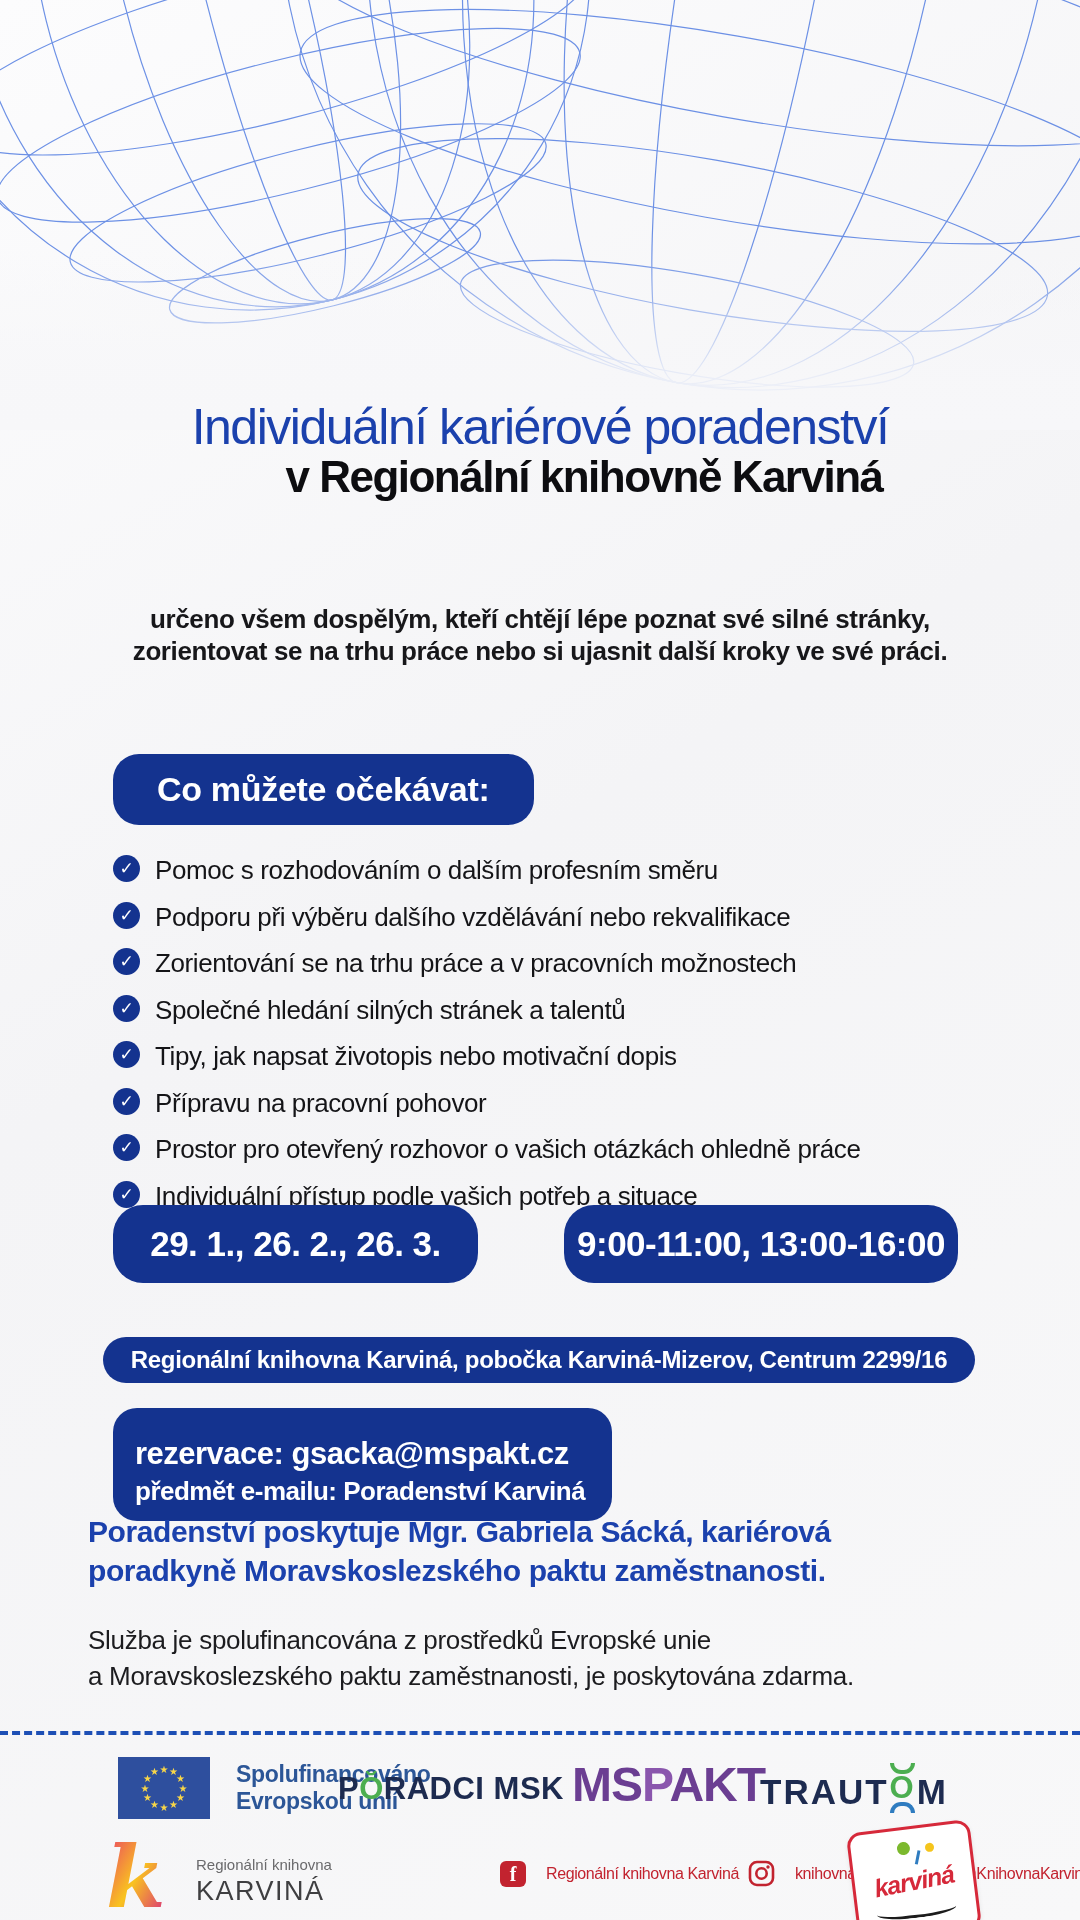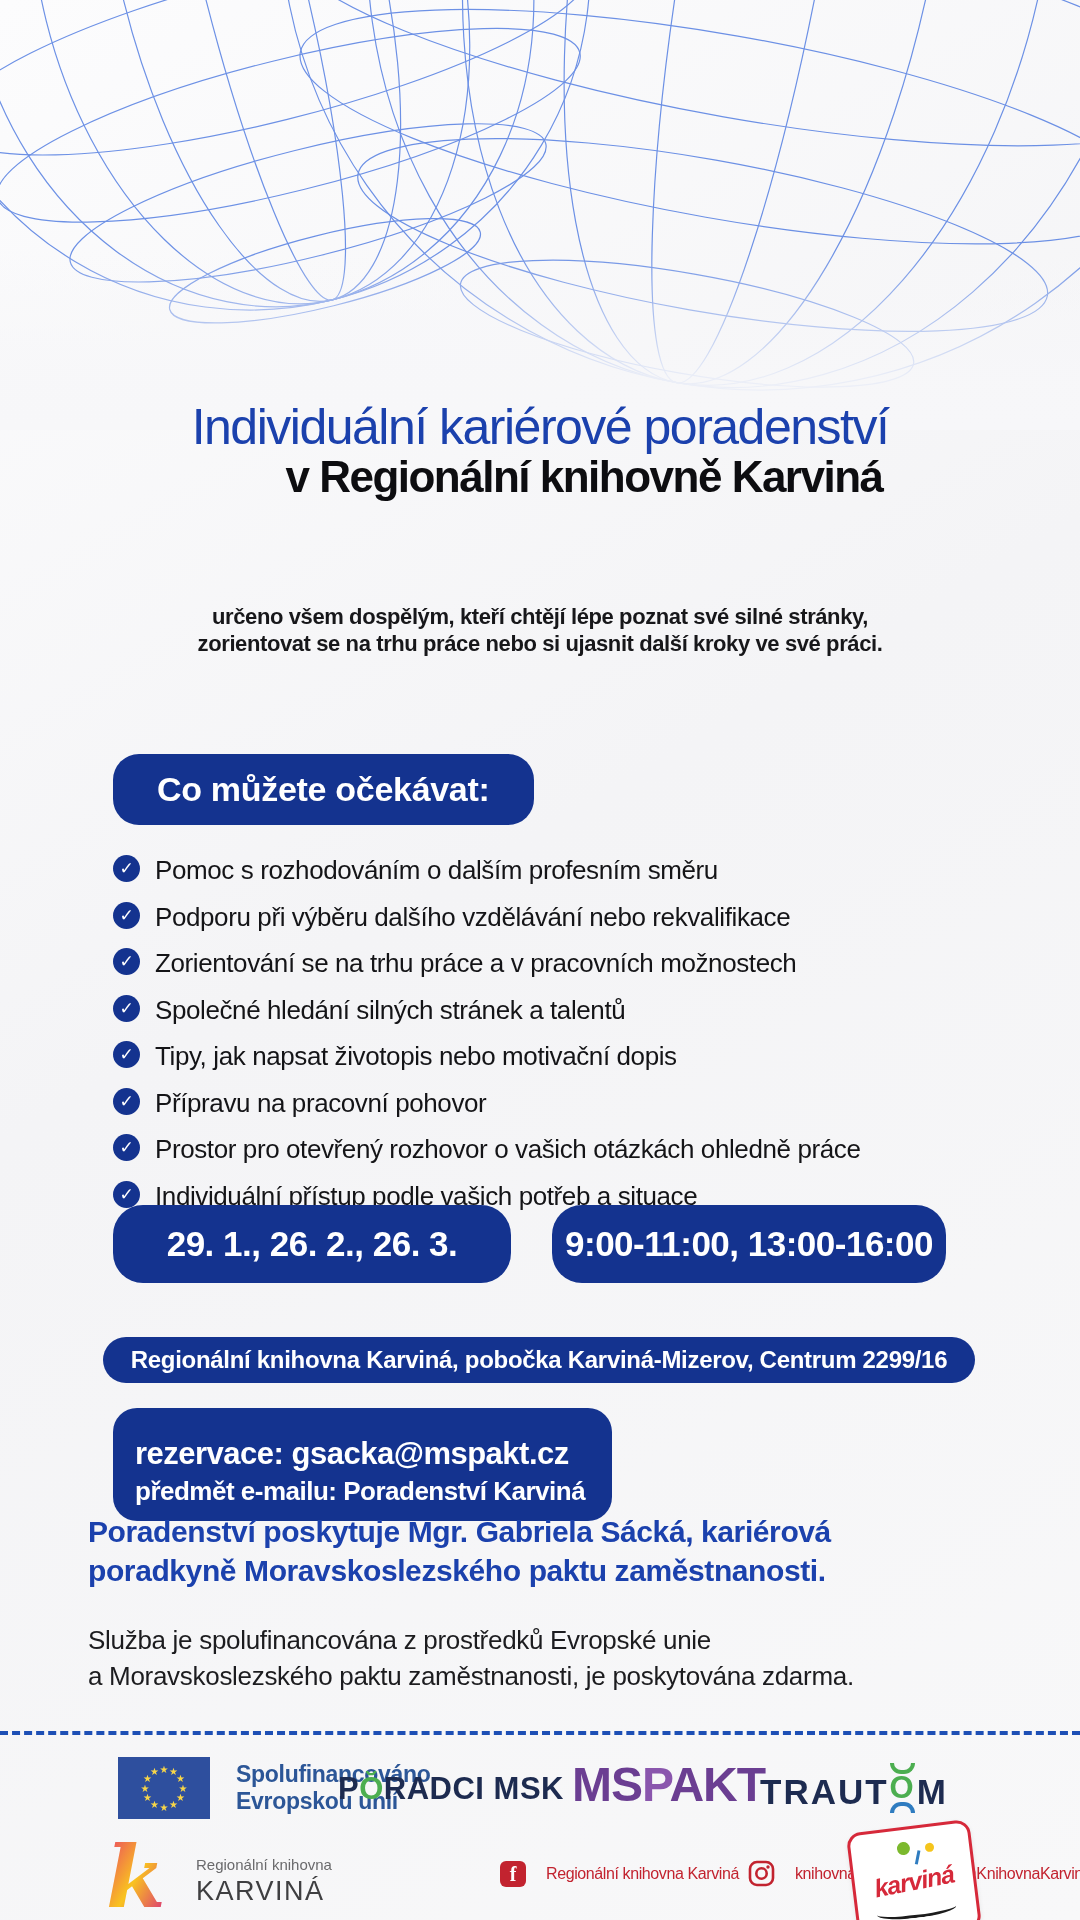--- a/index.html
+++ b/index.html
@@ -12,36 +12,36 @@
   
   .globe{position:absolute;left:0;top:0;}
   .globe-fade{position:absolute;left:0;top:250px;width:1080px;height:180px;
     background:linear-gradient(to bottom,rgba(247,247,249,0) 0%,rgba(247,247,249,.9) 70%,#f7f7f9 100%);}
   
   .title1{position:absolute;top:398px;left:0;width:1080px;text-align:center;
     font-size:50px;font-weight:normal;letter-spacing:-1.5px;color:#1B41AD;white-space:nowrap;}
   .title2{position:absolute;top:452px;left:0;width:1080px;text-align:center;
     font-size:44px;font-weight:bold;letter-spacing:-1.5px;color:#0D0D10;white-space:nowrap;padding-left:44px;}
   .subtitle{position:absolute;top:603px;left:0;width:1080px;text-align:center;
-    font-size:22px;font-weight:bold;letter-spacing:-0.4px;color:#17171A;line-height:1.24;}
+    font-size:26px;font-weight:bold;letter-spacing:-0.4px;color:#17171A;line-height:1.24;}
   
   .badge{position:absolute;left:113px;top:754px;background:#14338F;color:#fff;
     font-size:34px;font-weight:bold;padding:16px 44px;border-radius:26px;letter-spacing:-0.3px;}
   .list{position:absolute;left:113px;top:852px;width:860px;}
   .li{display:flex;align-items:flex-start;margin-bottom:12px;}
   .check{flex:0 0 27px;width:27px;height:27px;border-radius:50%;background:#14338F;
     color:#fff;font-size:17px;font-weight:bold;line-height:27px;text-align:center;
     margin-right:15px;margin-top:3px;font-family:"DejaVu Sans",sans-serif;}
   .li-text{font-size:26px;letter-spacing:-0.4px;color:#141417;line-height:1.25;padding-top:2px;}
   
   .pill{position:absolute;background:#14338F;color:#fff;font-weight:bold;
     border-radius:30px;display:flex;align-items:center;justify-content:center;
     font-size:35px;letter-spacing:-0.5px;}
-  .pill-dates{left:113px;top:1205px;width:398px;height:78px;}
-  .pill-times{left:552px;top:1205px;width:394px;height:78px;}
+  .pill-dates{left:113px;top:1205px;width:365px;height:78px;}
+  .pill-times{left:564px;top:1205px;width:394px;height:78px;}
   
   .location{position:absolute;left:103px;top:1337px;width:872px;height:46px;
     background:#14338F;color:#fff;font-size:24px;font-weight:bold;border-radius:24px;
     display:flex;align-items:center;justify-content:center;letter-spacing:-0.3px;}
   
   .reservation{position:absolute;left:113px;top:1408px;width:455px;background:#14338F;
     color:#fff;border-radius:24px;padding:28px 22px 14px 22px;text-align:left;}
   .res-l1{font-size:31px;font-weight:bold;letter-spacing:-0.5px;}
   .res-l2{font-size:26px;font-weight:bold;letter-spacing:-0.5px;margin-top:4px;}
   

